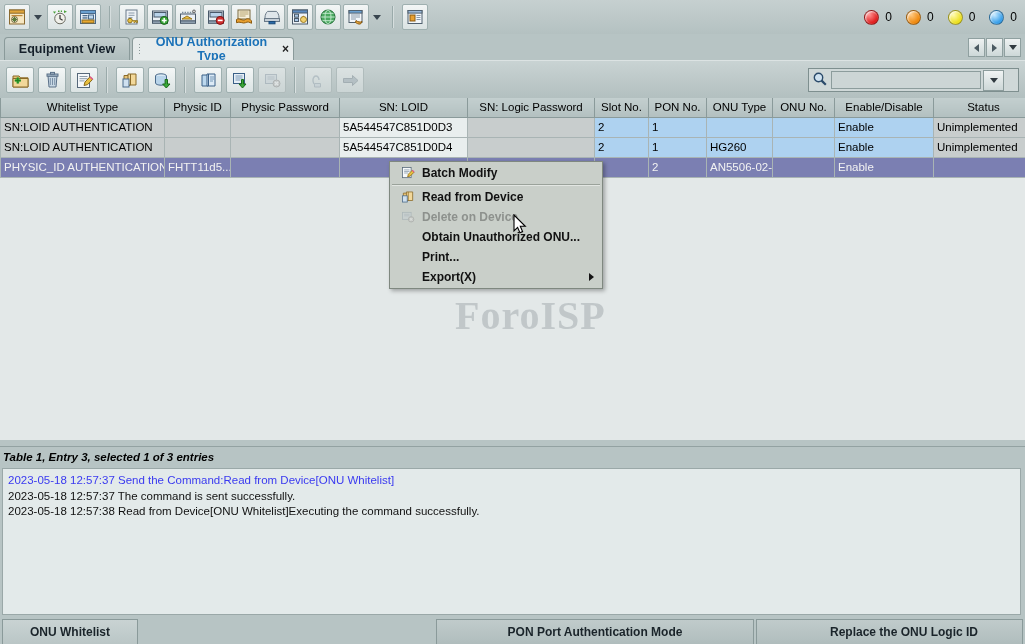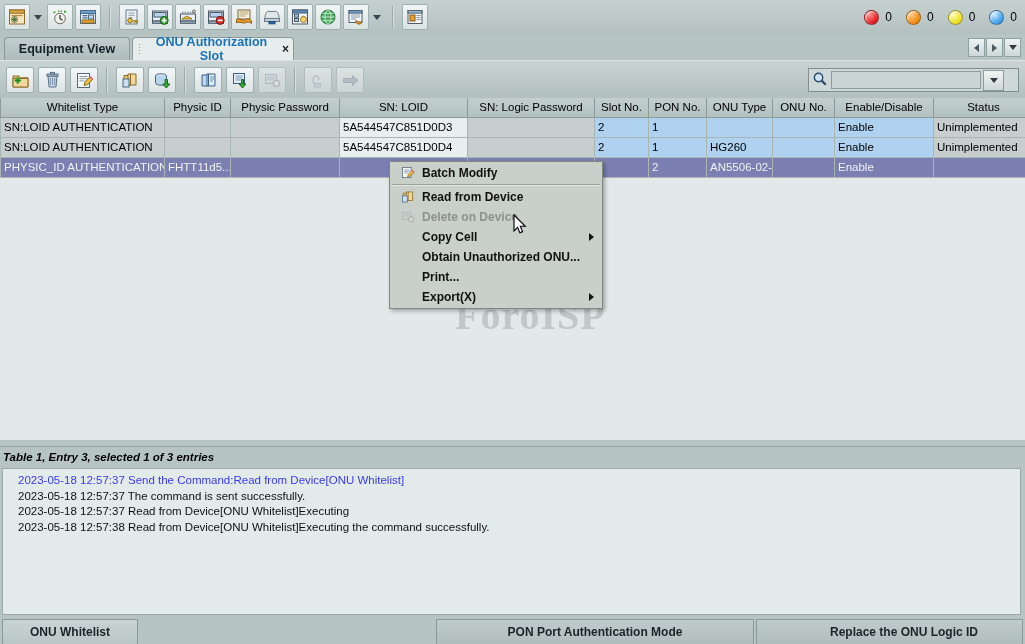--- a/index.html
+++ b/index.html
@@ -232,21 +232,21 @@
     box-sizing: border-box;
     font-style: italic;
   }
 
   
   .logpanel {
     position: absolute; left: 2px; top: 468px; width: 1019px; height: 147px;
     background: #e3eaea;
     border: 1px solid #9aa8a8;
     box-sizing: border-box;
-    padding: 4px 15px;
+    padding: 4px 5px;
     overflow: hidden;
   }
   .logline { font-size: 11.5px; line-height: 15.5px; white-space: nowrap; color: #111; }
   .logline.first { color: #3a3af0; }
 
   
   .bottomtabs {
     position: absolute; left: 0; bottom: 0; width: 1025px; height: 27px;
     background: #b7c4c4;
   }
@@ -417,21 +417,21 @@
       </div>
     </div>
   </div>
 
   <div class="tabbar">
     <div class="tab inactive">
       <span class="tab-label">Equipment View</span>
     </div>
     <div class="tab active">
       <span class="tab-grip"></span>
-      <span class="tab-label">ONU Authorization Slot</span>
+      <span class="tab-label">ONU Authorization Type</span>
       <span class="tab-close">×</span>
     </div>
     <div class="tabnav">
       <div class="tabnav-btn">
           <span class="tri-left"></span>
         </div>
       <div class="tabnav-btn">
           <span class="tri-right"></span>
         </div>
       <div class="tabnav-btn">
@@ -639,24 +639,20 @@
           <svg width="14" height="14" viewBox="0 0 18 18" opacity=".45">
             <rect x="2" y="3" width="11" height="9" fill="#c8d2d8" stroke="#8a9aa6"></rect>
             <path d="M4 5.5h7M4 7.5h7" stroke="#9aa8b4" stroke-width="1"></path>
             <circle cx="13" cy="12" r="3.5" fill="#b8b8b8" stroke="#8a8a8a"></circle>
             <path d="M11.3 10.3l3.4 3.4M14.7 10.3l-3.4 3.4" stroke="#f0f0f0" stroke-width="1.3"></path>
           </svg>
         </span>
         <span class="ctx-label">Delete on Device</span>
       </div>
       <div class="ctx-item noicon">
-        <span class="ctx-label">Copy Cell</span>
-        <span class="ctx-sub"></span>
-      </div>
-      <div class="ctx-item noicon">
         <span class="ctx-label">Obtain Unauthorized ONU...</span>
       </div>
       <div class="ctx-item noicon">
         <span class="ctx-label">Print...</span>
       </div>
       <div class="ctx-item noicon">
         <span class="ctx-label">Export(X)</span>
         <span class="ctx-sub"></span>
       </div>
     </div>
@@ -667,21 +663,20 @@
     </svg>
   </div>
 
   <div class="statusline">
     <span>Table 1, Entry 3, selected 1 of 3 entries</span>
   </div>
 
   <div class="logpanel" id="logpanel">
       <div class="logline first">2023-05-18 12:57:37 Send the Command:Read from Device[ONU Whitelist]</div>
       <div class="logline">2023-05-18 12:57:37 The command is sent successfully.</div>
-      <div class="logline">2023-05-18 12:57:37 Read from Device[ONU Whitelist]Executing</div>
       <div class="logline">2023-05-18 12:57:38 Read from Device[ONU Whitelist]Executing the command successfully.</div>
     </div>
 
   <div class="bottomtabs" id="bottomtabs">
       <div class="btab sel" style="left: 2px; width: 136px; justify-content: center;">
         <span>ONU Whitelist</span>
       </div>
       <div class="btab" style="left: 436px; width: 318px;">
         <span>PON Port Authentication Mode</span>
       </div>

